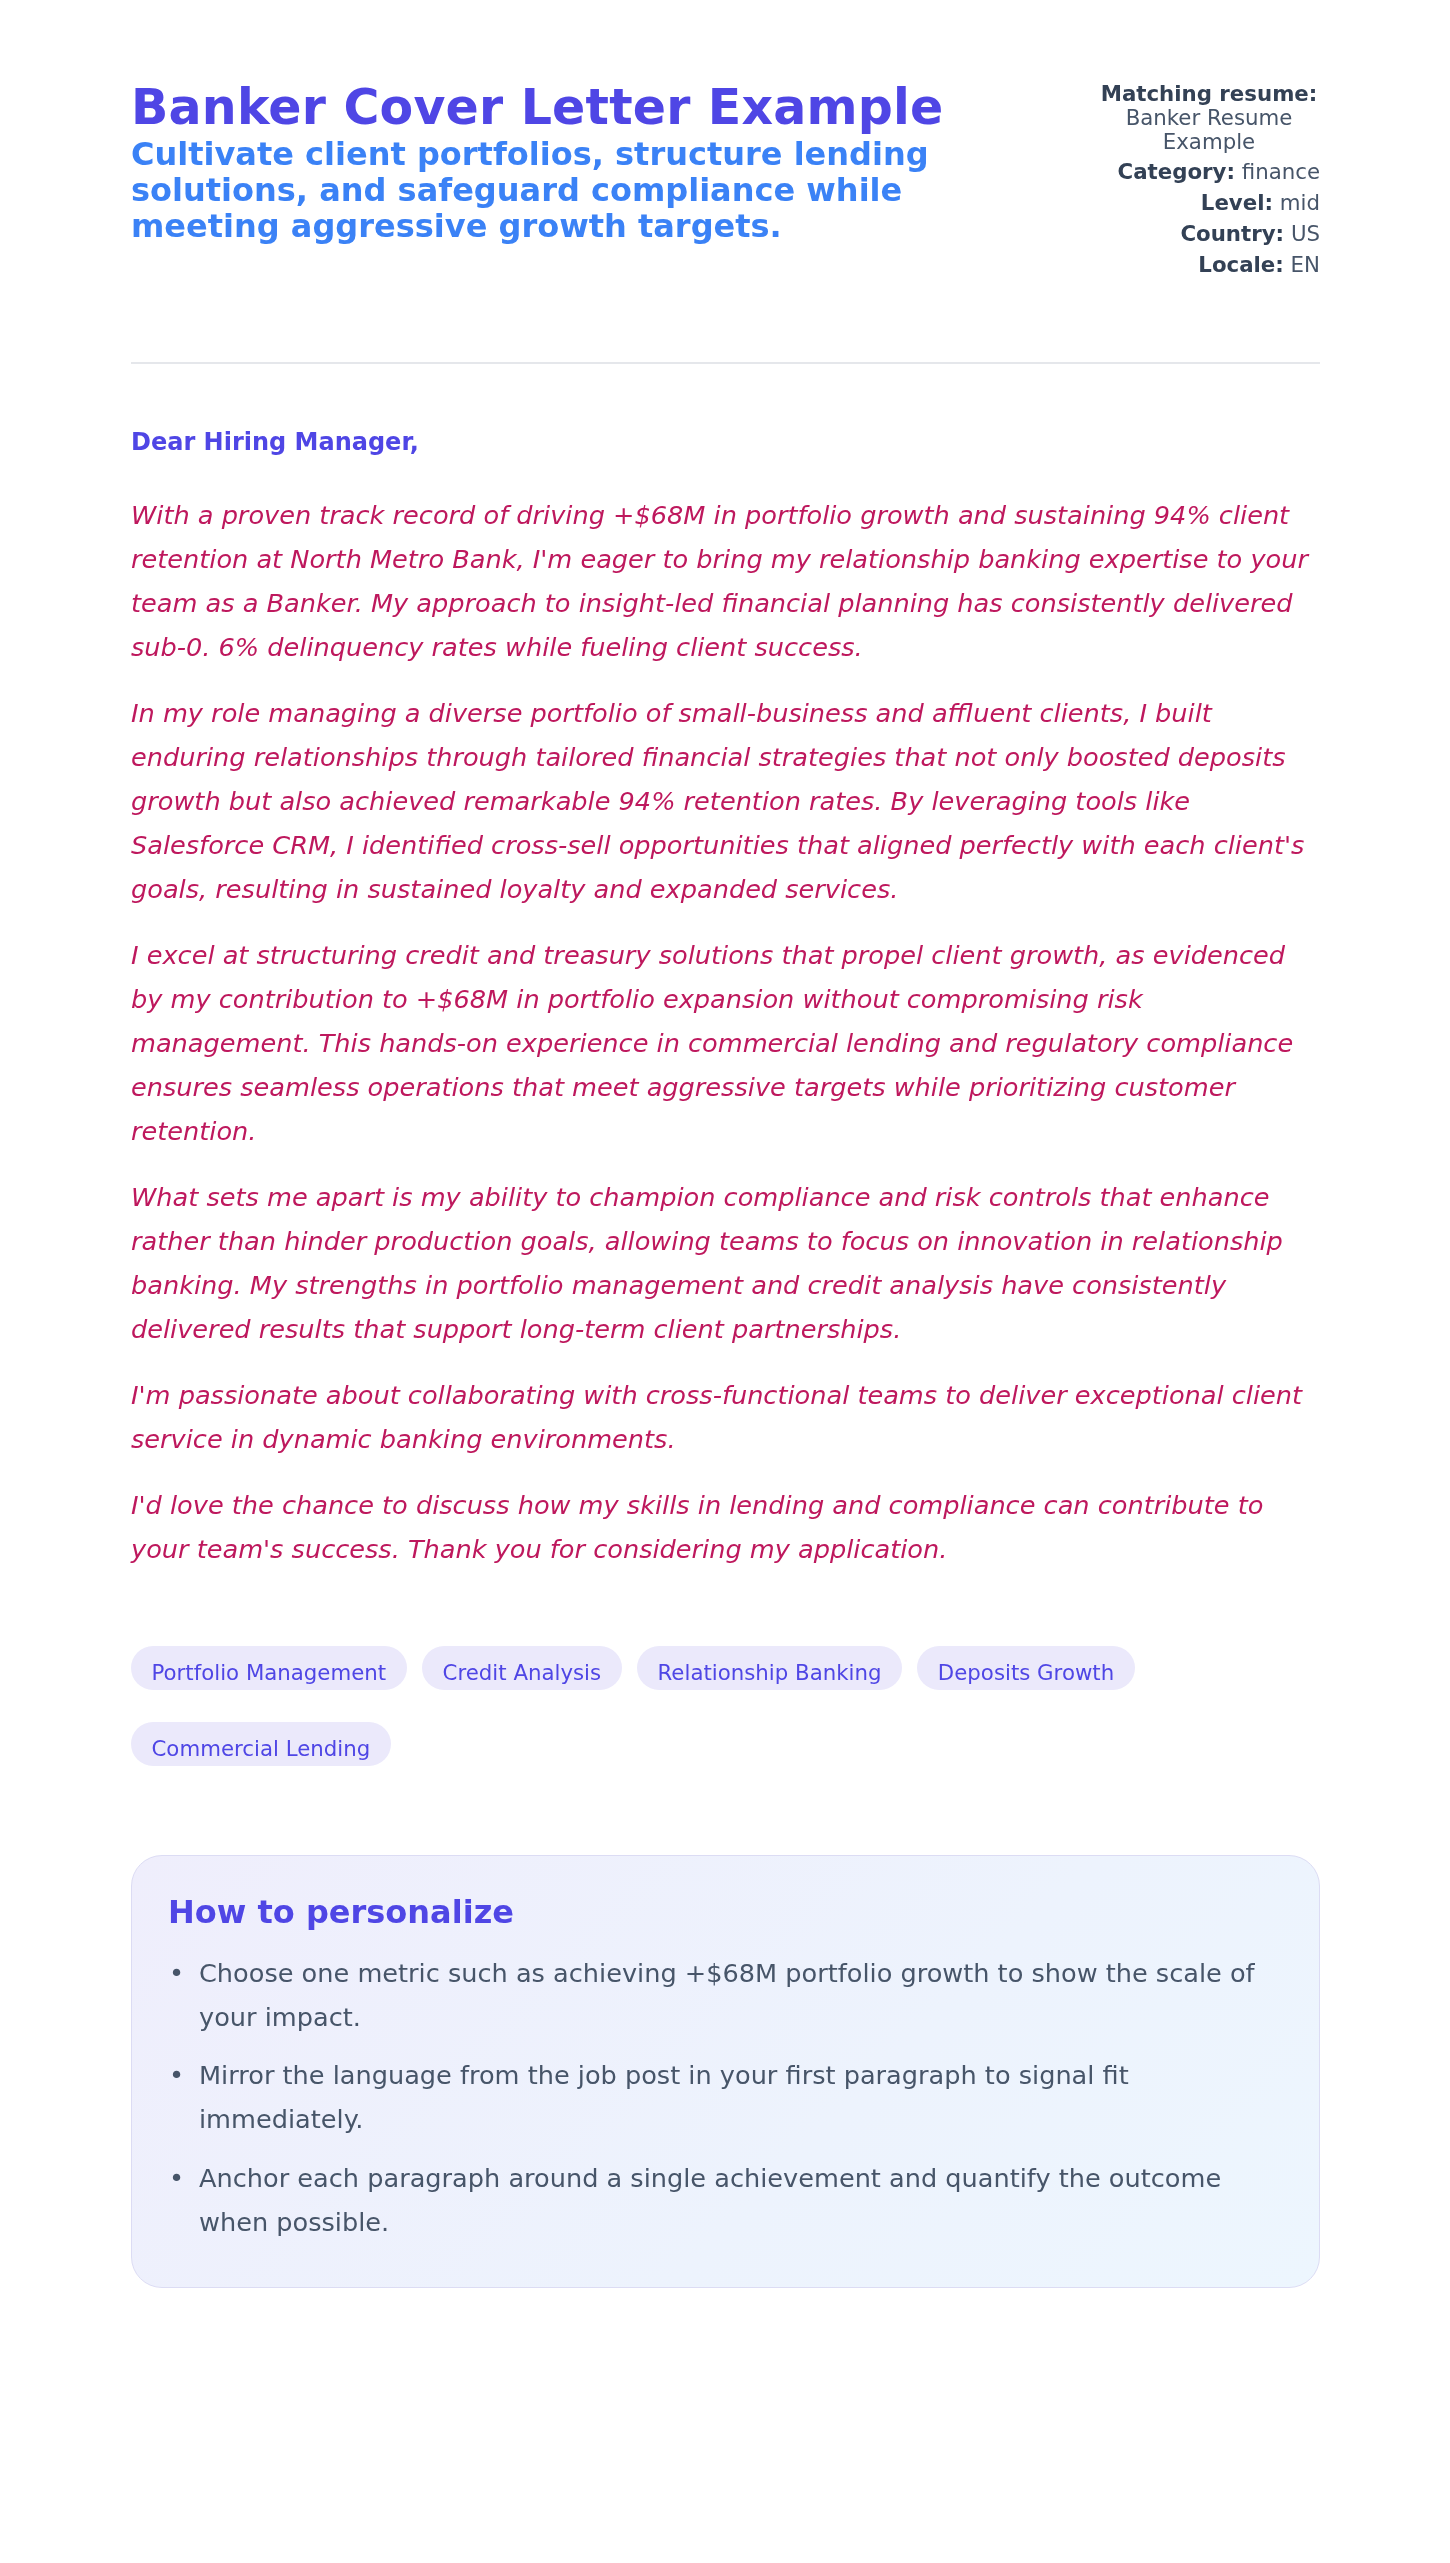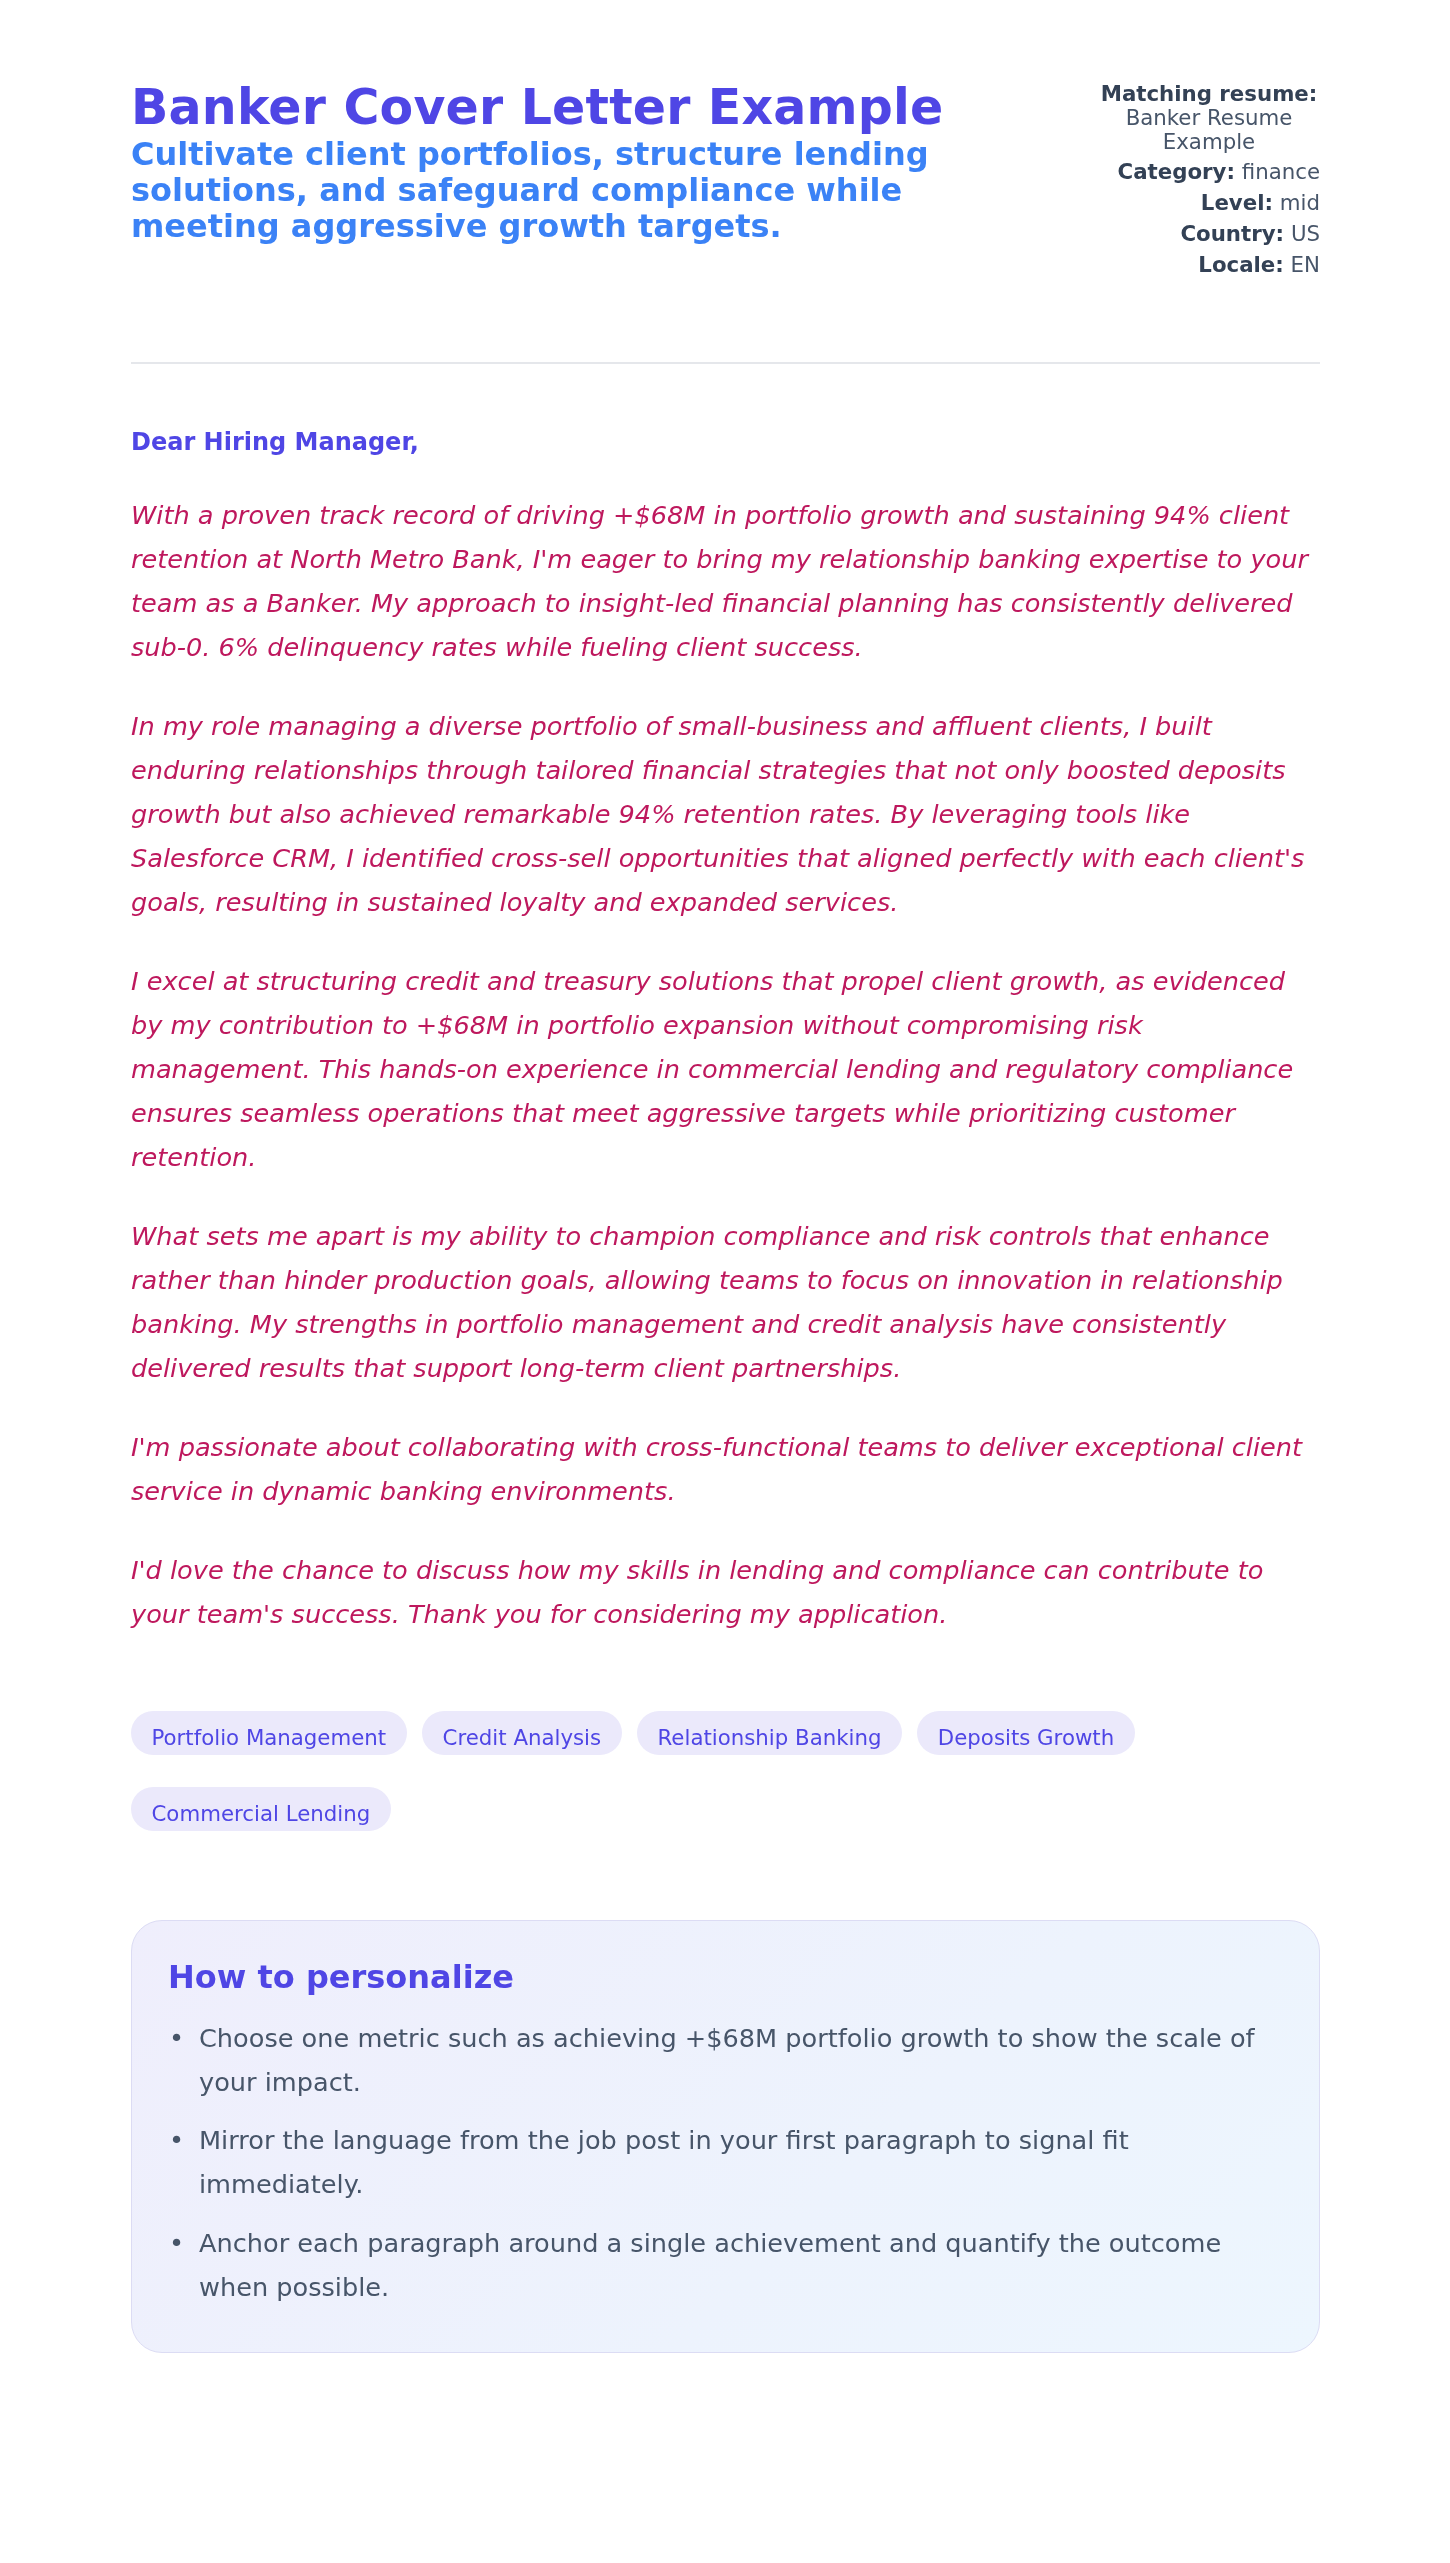--- a/index.html
+++ b/index.html
@@ -57,21 +57,21 @@
     line-height: 34px;
   }
   .para {
     font-size: 25.6px;
     line-height: 44px;
     color: #be185d;
     margin-top: 38px;
     font-style: italic;
   }
   .para.first { margin-top: 34px; }
-  .para + .para { margin-top: 35px; }
+  .para + .para { margin-top: 22px; }
 
   .sign-name {
     margin-top: 89px;
     font-size: 25.6px;
     font-weight: bold;
     color: #0f172a;
     line-height: 34px;
   }
   .sign-role {
     margin-top: 15.4px;

